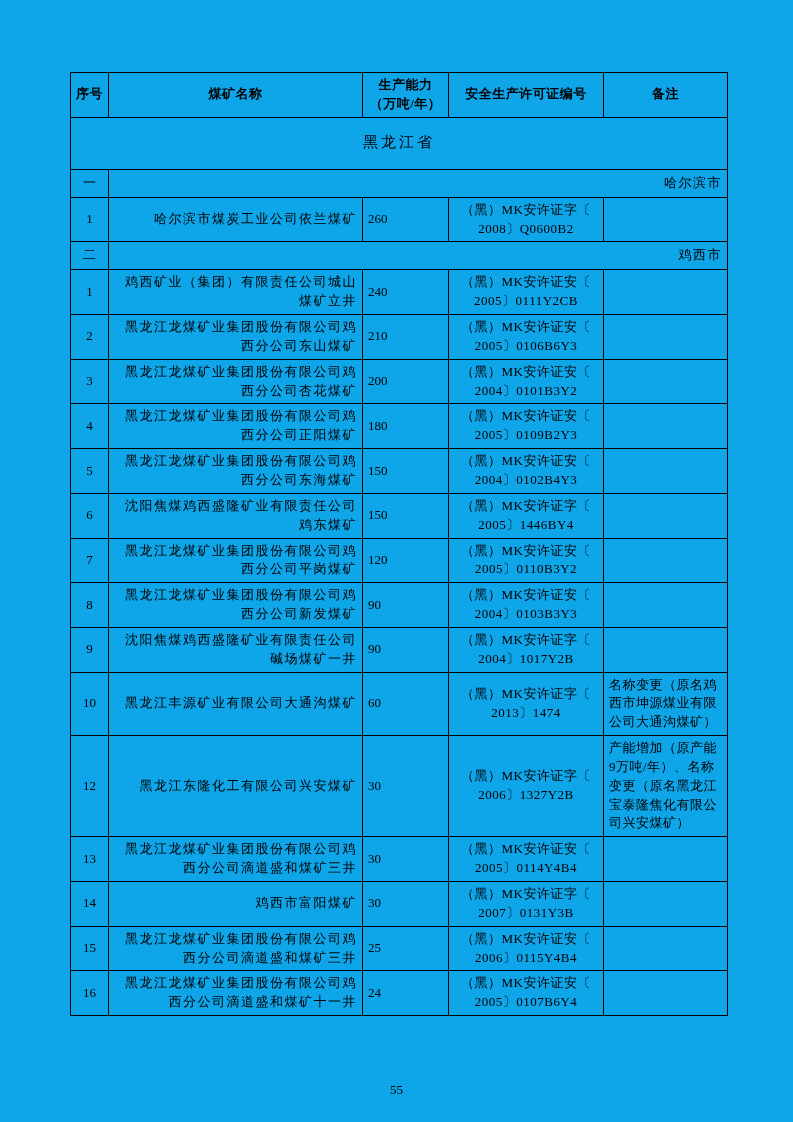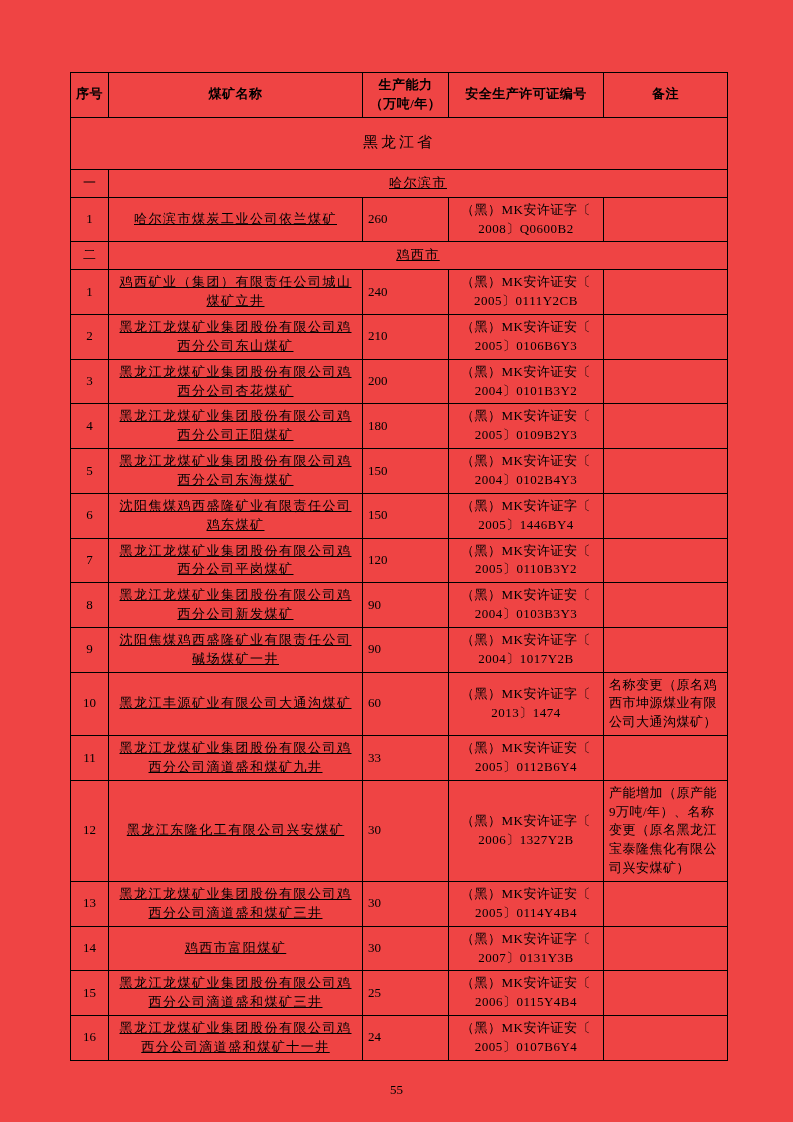--- a/index.html
+++ b/index.html
@@ -4,21 +4,21 @@
 <style>
   html, body {
     margin: 0;
     padding: 0;
     background: #ffffff;
   }
   .page {
     position: relative;
     width: 793px;
     height: 1122px;
-    background: #ef4444;
+    background: #0ea5e9;
     font-family: "Liberation Serif", "DejaVu Serif", serif;
     color: #000000;
     overflow: hidden;
   }
   table.doc-table {
     position: absolute;
     left: 70px;
     top: 72px;
     width: 657px;
     border-collapse: collapse;
@@ -52,23 +52,22 @@
     font-size: 15px;
     letter-spacing: 3px;
   }
   tr.city-row { height: 28px; }
   tr.mine-row { height: 44px; }
 
   td.cell-index {
     text-align: center;
   }
   td.cell-name {
-    text-align: center;
+    text-align: right;
     letter-spacing: 1.5px;
-    text-decoration: underline;
   }
   td.cell-capacity {
     text-align: left;
   }
   td.cell-license {
     text-align: center;
     white-space: pre-line;
     letter-spacing: 0.5px;
     border-radius: 10px;
   }
@@ -203,28 +202,20 @@
         </tr>
         <tr class="mine-row">
           <td class="cell-index">10</td>
           <td class="cell-name">黑龙江丰源矿业有限公司大通沟煤矿</td>
           <td class="cell-capacity">60</td>
           <td class="cell-license">（黑）MK安许证字〔
 2013〕1474</td>
           <td class="cell-remark">名称变更（原名鸡西市坤源煤业有限公司大通沟煤矿）</td>
         </tr>
         <tr class="mine-row">
-          <td class="cell-index">11</td>
-          <td class="cell-name">黑龙江龙煤矿业集团股份有限公司鸡西分公司滴道盛和煤矿九井</td>
-          <td class="cell-capacity">33</td>
-          <td class="cell-license">（黑）MK安许证安〔
-2005〕0112B6Y4</td>
-          <td class="cell-remark"></td>
-        </tr>
-        <tr class="mine-row">
           <td class="cell-index">12</td>
           <td class="cell-name">黑龙江东隆化工有限公司兴安煤矿</td>
           <td class="cell-capacity">30</td>
           <td class="cell-license">（黑）MK安许证字〔
 2006〕1327Y2B</td>
           <td class="cell-remark">产能增加（原产能9万吨/年）、名称变更（原名黑龙江宝泰隆焦化有限公司兴安煤矿）</td>
         </tr>
         <tr class="mine-row">
           <td class="cell-index">13</td>
           <td class="cell-name">黑龙江龙煤矿业集团股份有限公司鸡西分公司滴道盛和煤矿三井</td>

